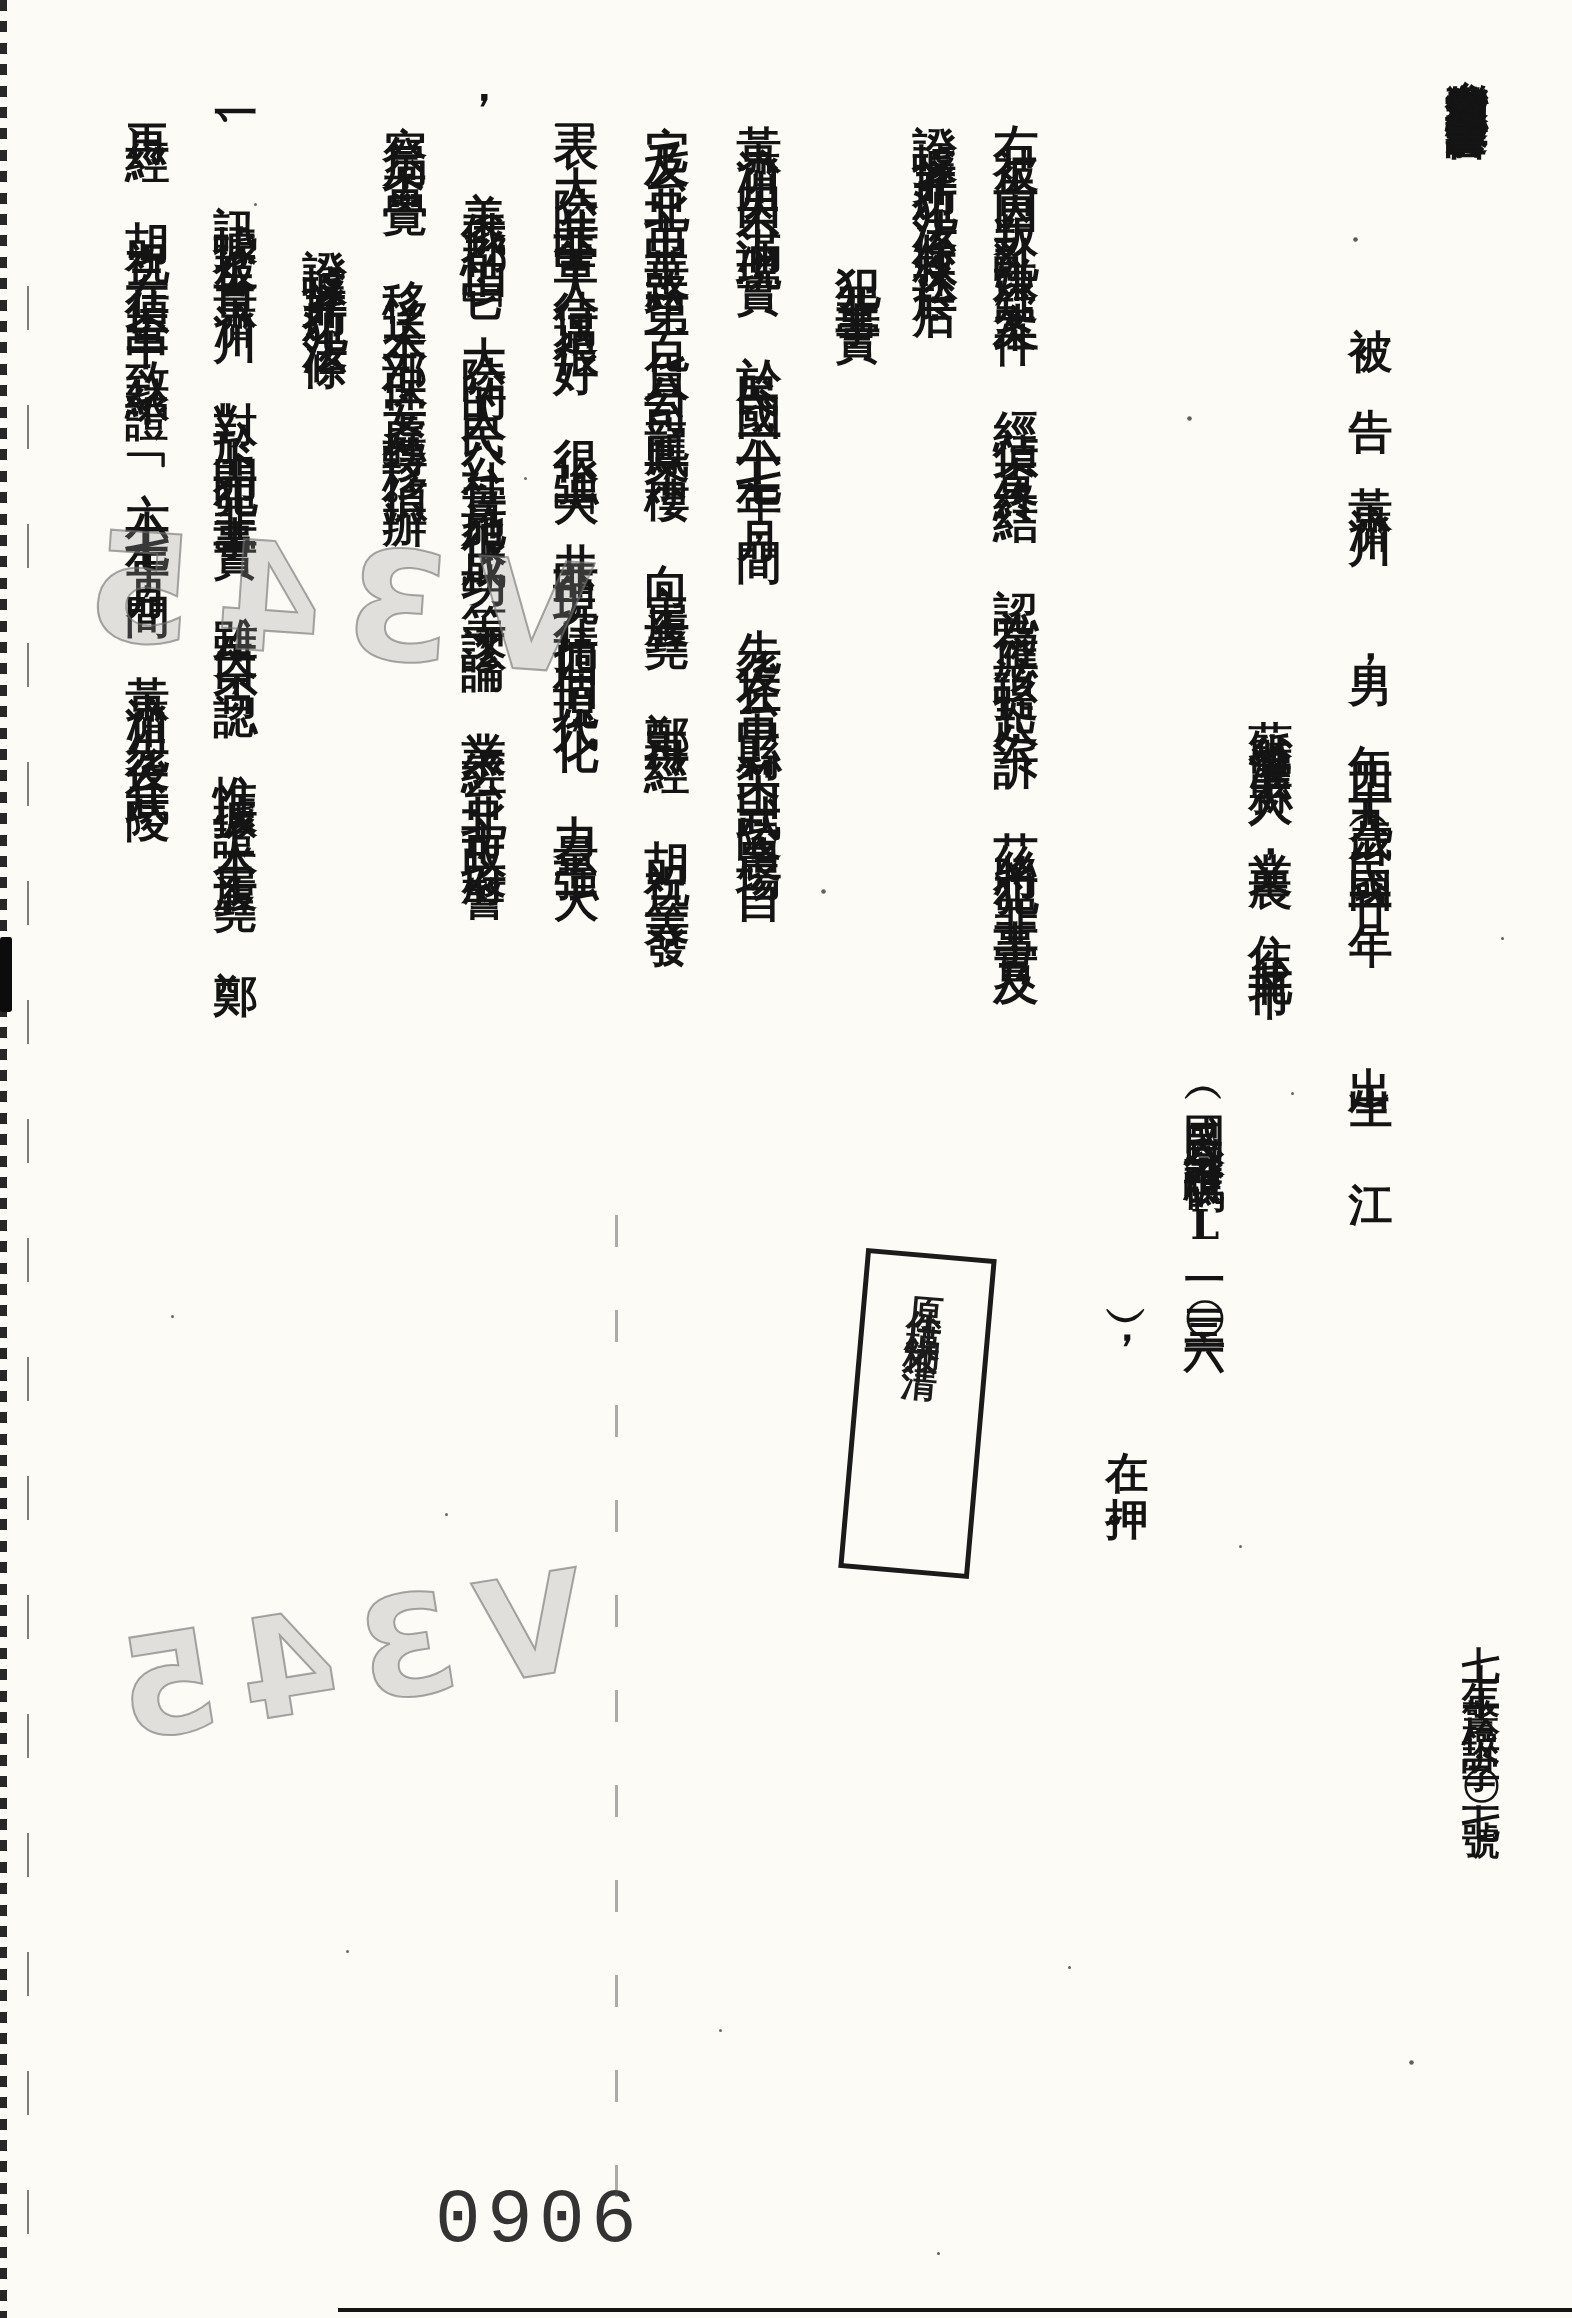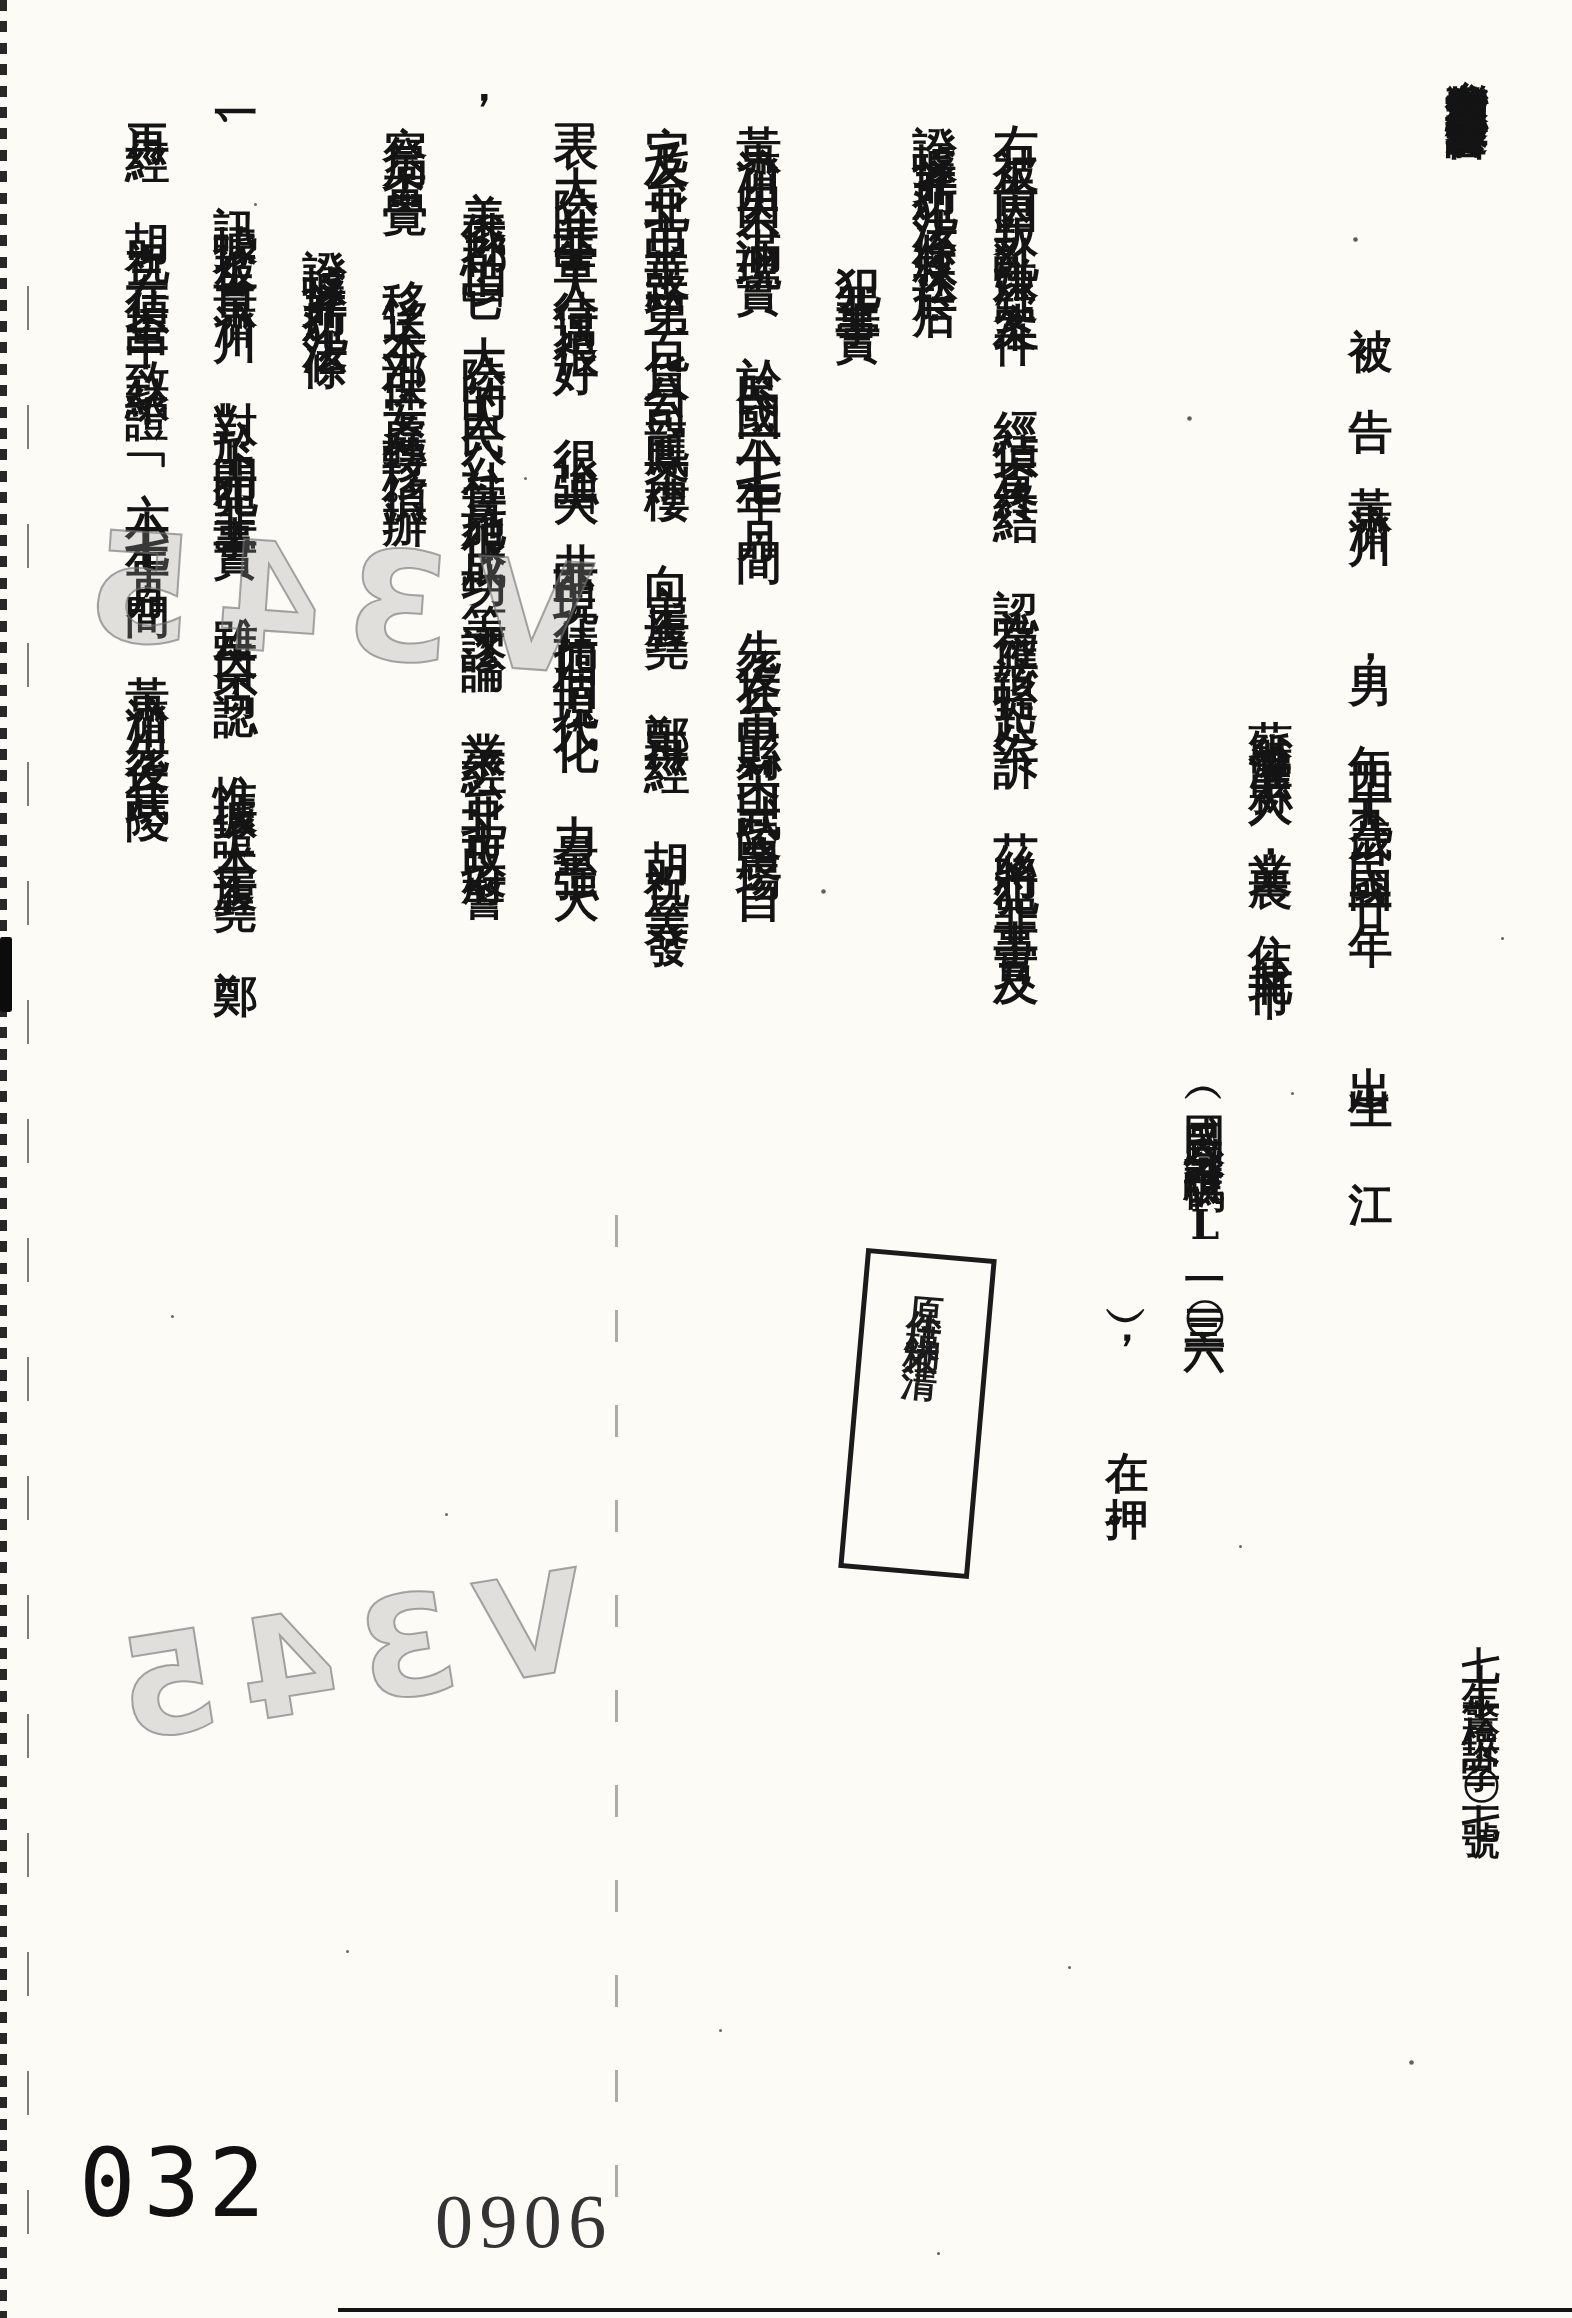--- a/index.html
+++ b/index.html
@@ -67,21 +67,21 @@
   #wm-1{left:64px;  top:528px;  font-size:151px; transform:scaleX(-1) rotate(-4deg);}
   #wm-2{left:94px; top:1589px; font-size:139px; transform:scaleX(-1) rotate(9deg);}
 
   #page-number{
     position:absolute; left:79px; top:2137px;
     font-family:"DejaVu Sans Mono","Liberation Mono",monospace;
     font-size:94px; letter-spacing:8px; color:#111; line-height:1;
   }
   #footer-number{
     position:absolute; left:435px; top:2183px;
-    font-family:Liberation Serif, serif;
+    font-family:Liberation Mono, monospace;
     font-size:76px; letter-spacing:6.4px; color:#333; line-height:1;
     filter:blur(0.5px);
   }
 
   
   #left-edge{
     position:absolute; left:0; top:0; width:7.1px; height:100%;
     background:repeating-linear-gradient(180deg,#151515 0 11px, rgba(0,0,0,0) 11px 21.4px);
     opacity:.92;
   }
@@ -136,21 +136,20 @@
   <div class="vcol" id="evid-1">一、訊據被告黃濟川，對於上開犯罪事實，雖矢口否認，惟據證人王履堯、鄭</div>
   <div class="vcol" id="evid-2">再經、胡祝三在偵查中一致結證：「六十七年一月間，黃濟川先後在武陵</div>
 
   <div id="stamp">
     <div class="vcol">原件模糊不清</div>
   </div>
 
   <div class="wm" id="wm-1">V345</div>
   <div class="wm" id="wm-2">V345</div>
 
-  <div id="page-number">032</div>
   <div id="footer-number">0906</div>
 
   <div id="left-edge"></div>
   <div id="left-blob"></div>
   <div id="margin-line"></div>
   <div id="fold-line"></div>
   <div id="bottom-line"></div>
   <div id="scan-noise"></div>
 
 </div>

